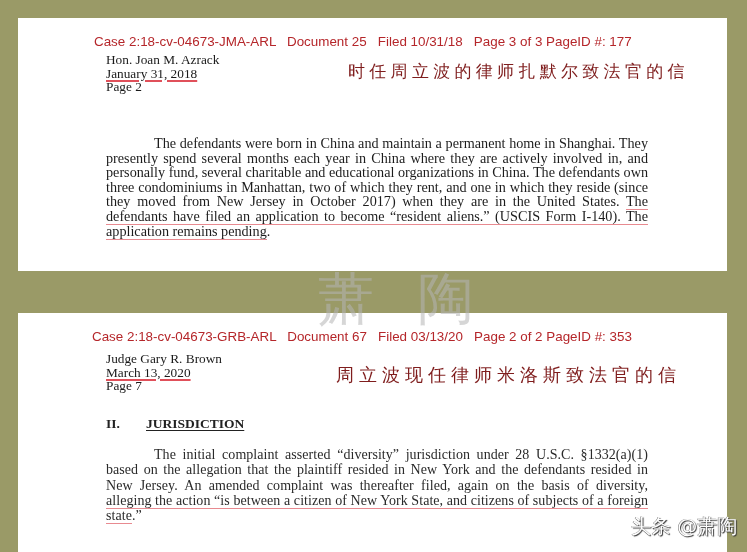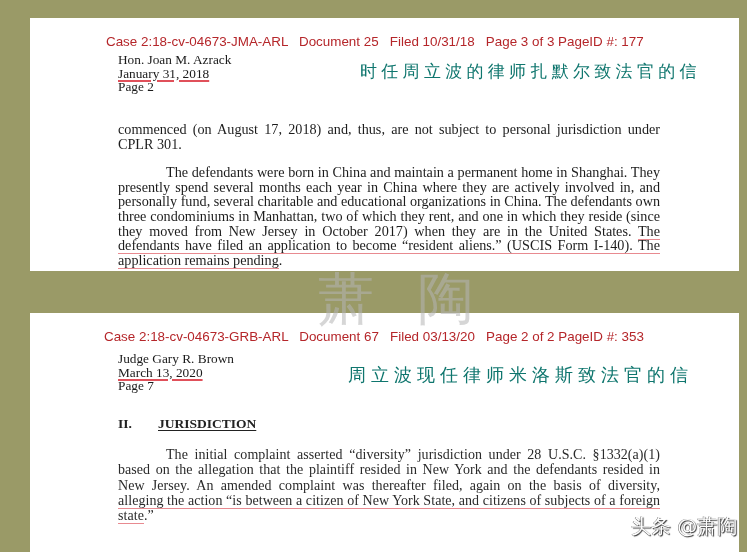--- a/index.html
+++ b/index.html
@@ -8,21 +8,20 @@
     background: #9a9a67;
     position: relative;
     font-family: "Liberation Serif", "DejaVu Serif", serif;
     color: #1a1a1a;
   }
   .panel {
     position: absolute;
     left: 18px;
     width: 709px;
     background: #ffffff;
-    margin-left: 12px;
   }
   #panel-top { top: 18px; height: 253px; }
   #panel-bottom { top: 313px; height: 267px; }
 
   .case-header {
     position: absolute;
     font-family: "Liberation Sans", "DejaVu Sans", sans-serif;
     font-size: 13.4px;
     color: #b5262a;
     white-space: pre;
@@ -37,21 +36,21 @@
   .addr .line { display: block; white-space: nowrap; }
   .ul-red {
     text-decoration: underline;
     text-decoration-color: #e0505a;
     text-decoration-thickness: 1.5px;
     text-underline-offset: 2px;
   }
   .cn-caption {
     position: absolute;
     font-family: "DejaVu Serif", "Liberation Serif", serif;
-    color: #0f766e;
+    color: #7f1d1d;
     font-size: 17px;
     letter-spacing: 4.3px;
     white-space: nowrap;
   }
   .body-text {
     position: absolute;
     font-size: 14.2px;
     line-height: 14.6px;
     text-align: justify;
     color: #1c1c1c;
@@ -110,21 +109,20 @@
 
   <div class="addr" style="left:88px; top:35px;">
     <span class="line">Hon. Joan M. Azrack</span>
     <span class="line ul-red">January 31, 2018</span>
     <span class="line">Page 2</span>
   </div>
 
   <div class="cn-caption" style="left:330px; top:42px;">时任周立波的律师扎默尔致法官的信</div>
 
   <div class="body-text" style="left:88px; top:104px; width:542px;">
-    <p>commenced (on August 17, 2018) and, thus, are not subject to personal jurisdiction under CPLR 301.</p>
     <div class="gap"></div>
     <p class="indent"><span>The defendants were born in China and maintain a permanent home in Shanghai. They presently spend several months each year in China where they are actively involved in, and personally fund, several charitable and educational organizations in China.  The defendants own three condominiums in Manhattan, two of which they rent, and one in which they reside (since they moved from New Jersey in October 2017) when they are in the United States.  </span><span class="red-ul">The defendants have filed an application to become “resident aliens.” (USCIS Form I-140).  The application remains pending</span><span>.</span></p>
   </div>
 </div>
 
 <div class="panel" id="panel-bottom">
   <div class="case-header" style="left:74px; top:16px;">Case 2:18-cv-04673-GRB-ARL   Document 67   Filed 03/13/20   Page 2 of 2 PageID #: 353</div>
 
   <div class="addr" style="left:88px; top:39px;">
     <span class="line">Judge Gary R. Brown</span>

